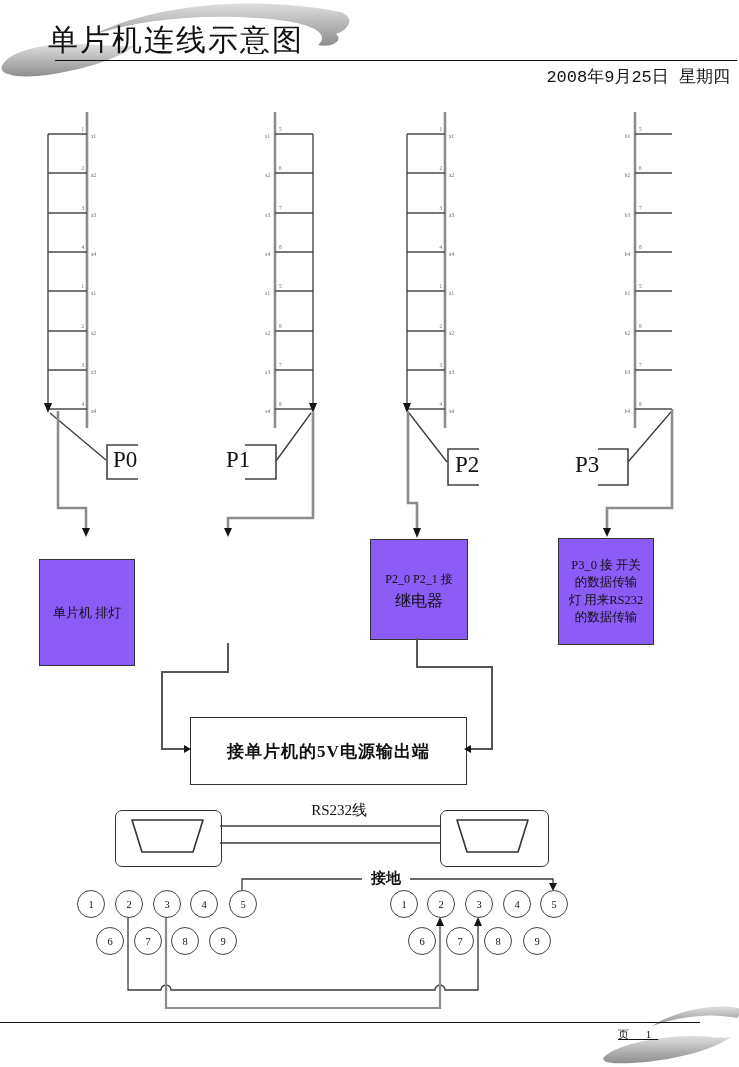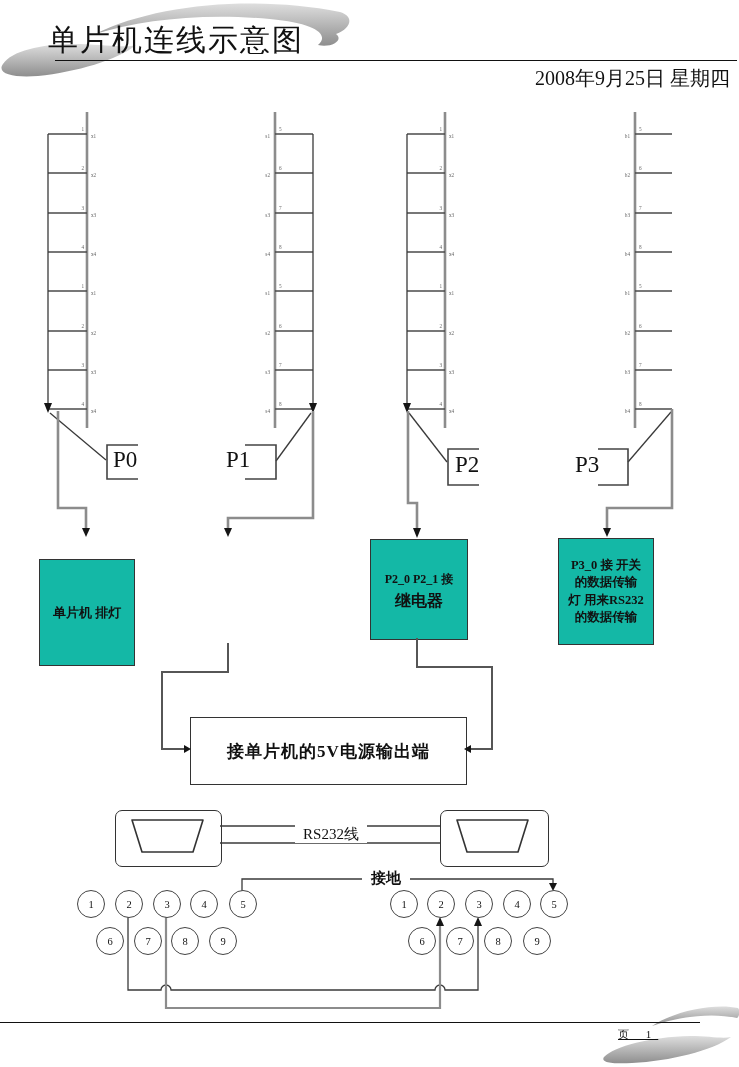--- a/index.html
+++ b/index.html
@@ -3,27 +3,27 @@
 <meta charset="utf-8">
 <style>
   html,body{margin:0;padding:0;background:#fff;}
   .page{position:relative;width:739px;height:1067px;background:#fff;overflow:hidden;
         font-family:"Liberation Serif", serif;color:#111;}
   .abs{position:absolute;}
   #art{position:absolute;left:0;top:0;z-index:2;pointer-events:none;}
   
   .title{left:48px;top:20px;font-size:30px;letter-spacing:2px;z-index:3;}
   .title-rule{left:55px;top:60px;width:682px;border-top:1.6px solid #111;z-index:3;}
-  .date{right:9px;top:65px;font-size:20px;z-index:3;}
+  .date{right:9px;top:65px;font-size:17px;z-index:3;font-family:Liberation Mono, monospace;}
   
   .plabel{font-size:23px;z-index:3;}
   
-  .pbox{border:1.5px solid #333;background:#14b8a6;display:flex;flex-direction:column;
+  .pbox{border:1.5px solid #333;background:#8b5cf6;display:flex;flex-direction:column;
         justify-content:center;align-items:center;text-align:center;
-        font-size:13px;line-height:19px;z-index:1;font-weight:bold;}
+        font-size:13px;line-height:19px;z-index:1;}
   #box-p1-desc .bl{line-height:20px;}
   #box-p2-desc .bl:first-child{font-size:12px;}
   #box-p2-desc .bl:nth-child(2){font-size:16px;margin-top:2px;}
   #box-p3-desc{font-size:12.5px;line-height:17.5px;}
   .powerbox{border:1.8px solid #333;background:#fff;display:flex;align-items:center;
         justify-content:center;font-size:17px;font-weight:bold;letter-spacing:1px;z-index:1;}
   
   .db9{border:1.6px solid #333;border-radius:7px;background:#fff;z-index:1;}
   
   .wirelabel{background:#fff;text-align:center;z-index:3;font-size:15px;}
@@ -195,21 +195,21 @@
 
   <div class="abs title">单片机连线示意图</div>
   <div class="abs title-rule"></div>
   <div class="abs date">2008年9月25日  星期四</div>
 
   <div class="abs plabel" style="left:113px;top:447px;">P0</div>
   <div class="abs plabel" style="left:226px;top:447px;">P1</div>
   <div class="abs plabel" style="left:455px;top:452px;">P2</div>
   <div class="abs plabel" style="left:575px;top:452px;">P3</div>
 
-  <div class="abs wirelabel" style="left:295px;top:825px;width:72px;height:18px;line-height:18px;">RS232线</div>
+  <div class="abs wirelabel" style="left:295px;top:801px;width:72px;height:18px;line-height:18px;text-align:right;">RS232线</div>
   <div class="abs wirelabel glabel" style="left:362px;top:869px;width:48px;height:18px;line-height:18px;">接地</div>
 
   <div id="pins-layer">
       <div class="abs pin" style="left: 77px; top: 890px;">1</div>
       <div class="abs pin" style="left: 115px; top: 890px;">2</div>
       <div class="abs pin" style="left: 153px; top: 890px;">3</div>
       <div class="abs pin" style="left: 190px; top: 890px;">4</div>
       <div class="abs pin" style="left: 229px; top: 890px;">5</div>
       <div class="abs pin" style="left: 96px; top: 927px;">6</div>
       <div class="abs pin" style="left: 134px; top: 927px;">7</div>

